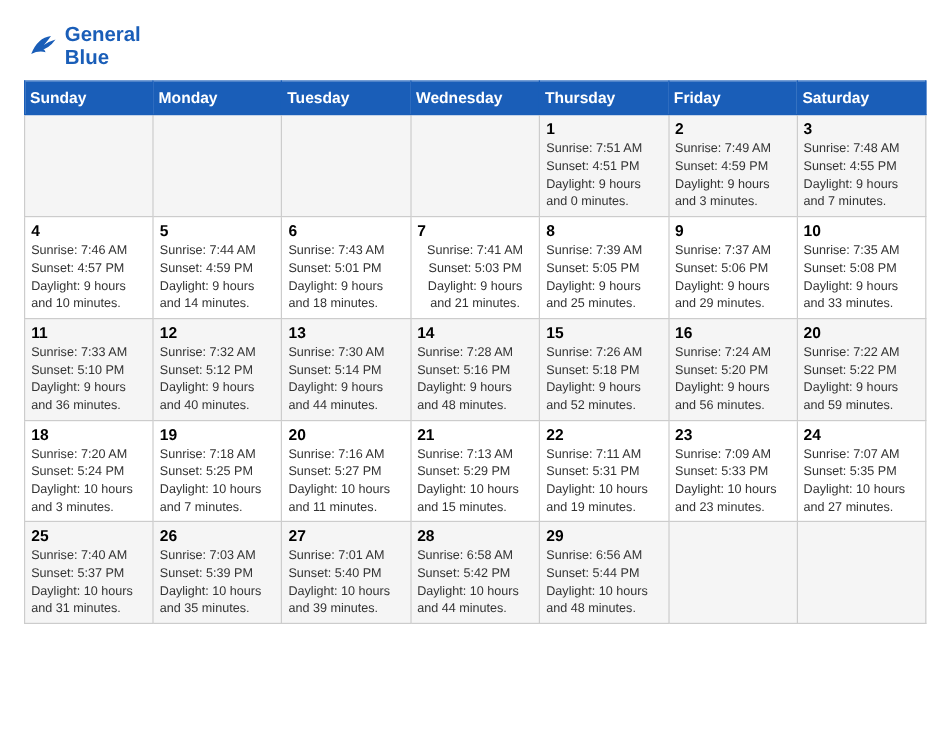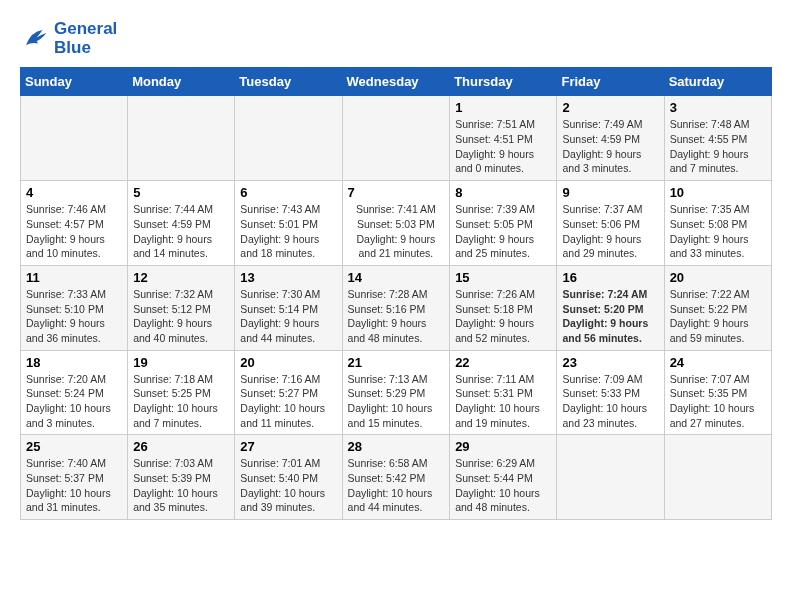--- a/index.html
+++ b/index.html
@@ -219,21 +219,21 @@
         </td>
         <td>
           <span class="day-num">15</span>
           <div class="day-info" style="white-space: pre-line;">Sunrise: 7:26 AM
 Sunset: 5:18 PM
 Daylight: 9 hours
 and 52 minutes.</div>
         </td>
         <td>
           <span class="day-num">16</span>
-          <div class="day-info" style="white-space: pre-line; font-weight: bold;">Sunrise: 7:24 AM
+          <div class="day-info" style="white-space: pre-line;">Sunrise: 7:24 AM
 Sunset: 5:20 PM
 Daylight: 9 hours
 and 56 minutes.</div>
         </td>
         <td>
           <span class="day-num">20</span>
           <div class="day-info" style="white-space: pre-line;">Sunrise: 7:22 AM
 Sunset: 5:22 PM
 Daylight: 9 hours
 and 59 minutes.</div>
@@ -314,21 +314,21 @@
         </td>
         <td>
           <span class="day-num">28</span>
           <div class="day-info" style="white-space: pre-line;">Sunrise: 6:58 AM
 Sunset: 5:42 PM
 Daylight: 10 hours
 and 44 minutes.</div>
         </td>
         <td>
           <span class="day-num">29</span>
-          <div class="day-info" style="white-space: pre-line;">Sunrise: 6:29 AM
+          <div class="day-info" style="white-space: pre-line;">Sunrise: 6:56 AM
 Sunset: 5:44 PM
 Daylight: 10 hours
 and 48 minutes.</div>
         </td>
         <td class="empty"></td>
         <td class="empty"></td>
       </tr>
     </tbody>
 </table>
 

